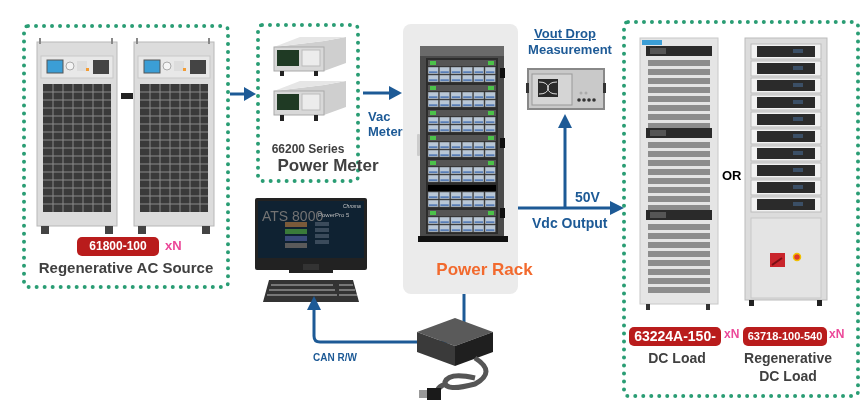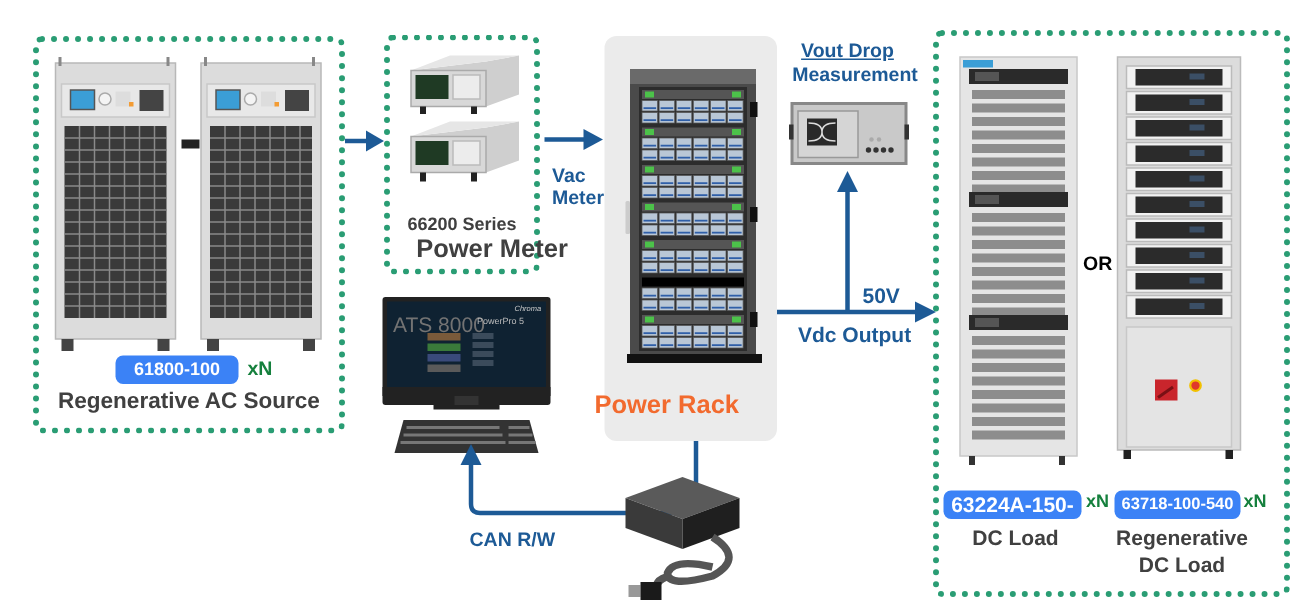--- a/index.html
+++ b/index.html
@@ -2,23 +2,23 @@
 <html><head>
 <meta charset="utf-8">
 <style>
   html, body { margin: 0; padding: 0; background: #ffffff; }
   body { width: 865px; height: 408px; position: relative; overflow: hidden;
          font-family: "Liberation Sans", "DejaVu Sans", sans-serif; }
   .abs { position: absolute; }
   .dotbox { position: absolute; border: 4px dotted #2a9d74; border-radius: 6px; box-sizing: border-box; }
   .blue-label { color: #404040; font-weight: bold; text-align: center; }
   .dark-label { color: #1d5a96; font-weight: bold; }
-  .chip { background: #3b82f6; color: #fff; font-weight: bold; border-radius: 5px;
+  .chip { background: #b91c1c; color: #fff; font-weight: bold; border-radius: 5px;
           text-align: center; font-size: 12px; line-height: 19px; height: 19px; }
-  .xn { font-weight: bold; color: #15803d; font-size: 13px; }
+  .xn { font-weight: bold; color: #ec4899; font-size: 13px; }
   svg { position: absolute; overflow: visible; }
 </style>
 </head>
 <body>
 
 <div class="dotbox" style="left:22px;top:24px;width:208px;height:265px;"></div>
 
 <svg style="left:33px;top:36px;" width="88" height="200" viewBox="0 0 88 200">
   <rect x="4" y="6" width="80" height="184" fill="#dcdcdc" stroke="#b8b8b8"></rect>
   <rect x="6" y="2" width="2" height="6" fill="#888"></rect>
@@ -343,21 +343,21 @@
         <rect x="55.6" y="179" width="10.4" height="7" fill="#b9c7d6" stroke="#555" stroke-width="0.5"></rect>
         <rect x="56.6" y="183.5" width="8.4" height="1.2" fill="#2f5fa8"></rect>
         <rect x="67" y="179" width="10.4" height="7" fill="#b9c7d6" stroke="#555" stroke-width="0.5"></rect>
         <rect x="68" y="183.5" width="8.4" height="1.2" fill="#2f5fa8"></rect>
       </g>
     </g>
   <rect x="82" y="22" width="5" height="10" fill="#111"></rect>
   <rect x="82" y="92" width="5" height="10" fill="#111"></rect>
   <rect x="82" y="162" width="5" height="10" fill="#111"></rect>
 </svg>
-<div class="abs" style="left:387px;top:260px;width:115px;text-align:center;font-size:17px;font-weight:bold;color:#f26a2e;">Power Rack</div>
+<div class="abs" style="left:427px;top:260px;width:115px;text-align:center;font-size:17px;font-weight:bold;color:#f26a2e;">Power Rack</div>
 
 <div class="abs dark-label" style="left:520px;top:26px;width:90px;text-align:center;font-size:13px;text-decoration:underline;">Vout Drop</div>
 <div class="abs dark-label" style="left:520px;top:42px;width:100px;text-align:center;font-size:13px;">Measurement</div>
 <svg style="left:526px;top:65px;" width="80" height="46" viewBox="0 0 80 46">
   <rect x="2" y="4" width="76" height="40" fill="#c9c9c9" stroke="#888" stroke-width="2"></rect>
   <rect x="6" y="9" width="40" height="31" fill="#d5d5d5" stroke="#999"></rect>
   <rect x="12" y="14" width="20" height="18" fill="#2a2a2a"></rect>
   <path d="M13 17 Q22 17 22 23 Q22 29 31 29 M13 29 Q22 29 22 23 Q22 17 31 17" stroke="#ddd" fill="none" stroke-width="1"></path>
   <circle cx="55" cy="28" r="1.5" fill="#aaa"></circle>
     <circle cx="60" cy="28" r="1.5" fill="#aaa"></circle>
@@ -522,21 +522,21 @@
       <rect x="84" y="31" width="16" height="2"></rect>
       <rect x="84" y="36" width="18" height="2"></rect>
   </g>
 </svg>
 
 <svg style="left:300px;top:294px;" width="170" height="60">
   <line x1="164" y1="0" x2="164" y2="36" stroke="#1d5a96" stroke-width="3"></line>
   <path d="M150 48 L20 48 Q14 48 14 42 L14 14" stroke="#1d5a96" stroke-width="3" fill="none"></path>
   <polygon points="7,16 14,2 21,16" fill="#1d5a96"></polygon>
 </svg>
-<div class="abs dark-label" style="left:313px;top:352px;font-size:13px;">CAN R/W</div>
+<div class="abs dark-label" style="left:313px;top:352px;font-size:10px;">CAN R/W</div>
 
 <svg style="left:415px;top:314px;" width="90" height="90" viewBox="0 0 90 90">
   <polygon points="2,18 40,4 78,18 40,32" fill="#5a5a5a"></polygon>
   <polygon points="2,18 40,32 40,52 2,38" fill="#3a3a3a"></polygon>
   <polygon points="40,32 78,18 78,38 40,52" fill="#1f1f1f"></polygon>
   <path d="M60 44 Q82 58 60 70 Q30 78 30 68 Q34 58 60 64" stroke="#555" stroke-width="5" fill="none"></path>
   <path d="M32 70 Q20 72 22 84" stroke="#555" stroke-width="5" fill="none"></path>
   <rect x="4" y="76" width="8" height="8" fill="#999"></rect>
   <rect x="12" y="74" width="14" height="12" fill="#1a1a1a"></rect>
 </svg>

